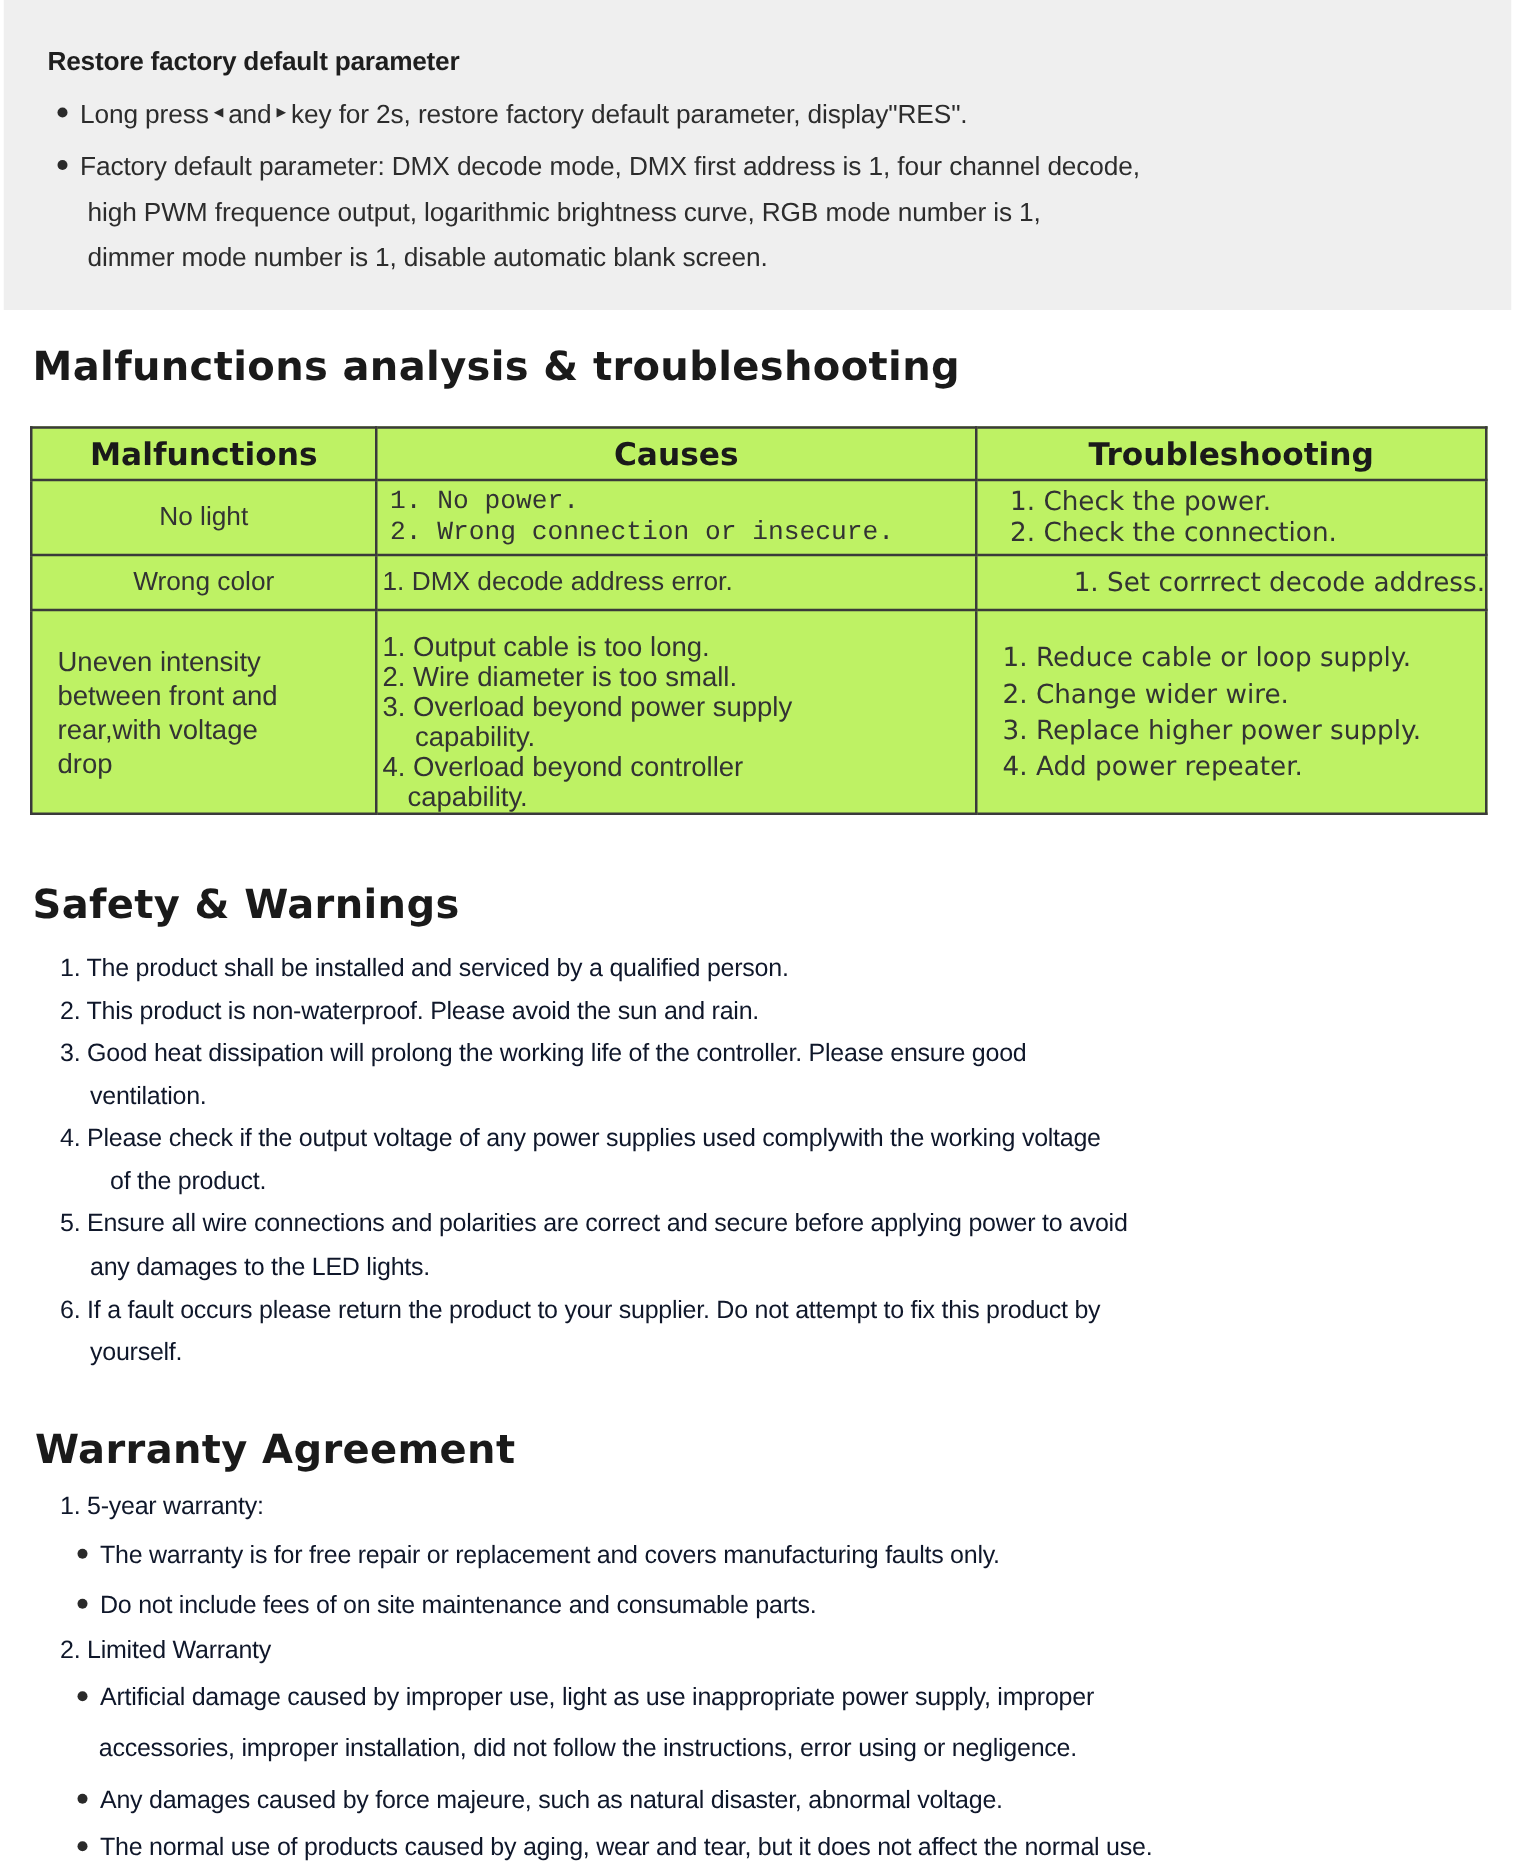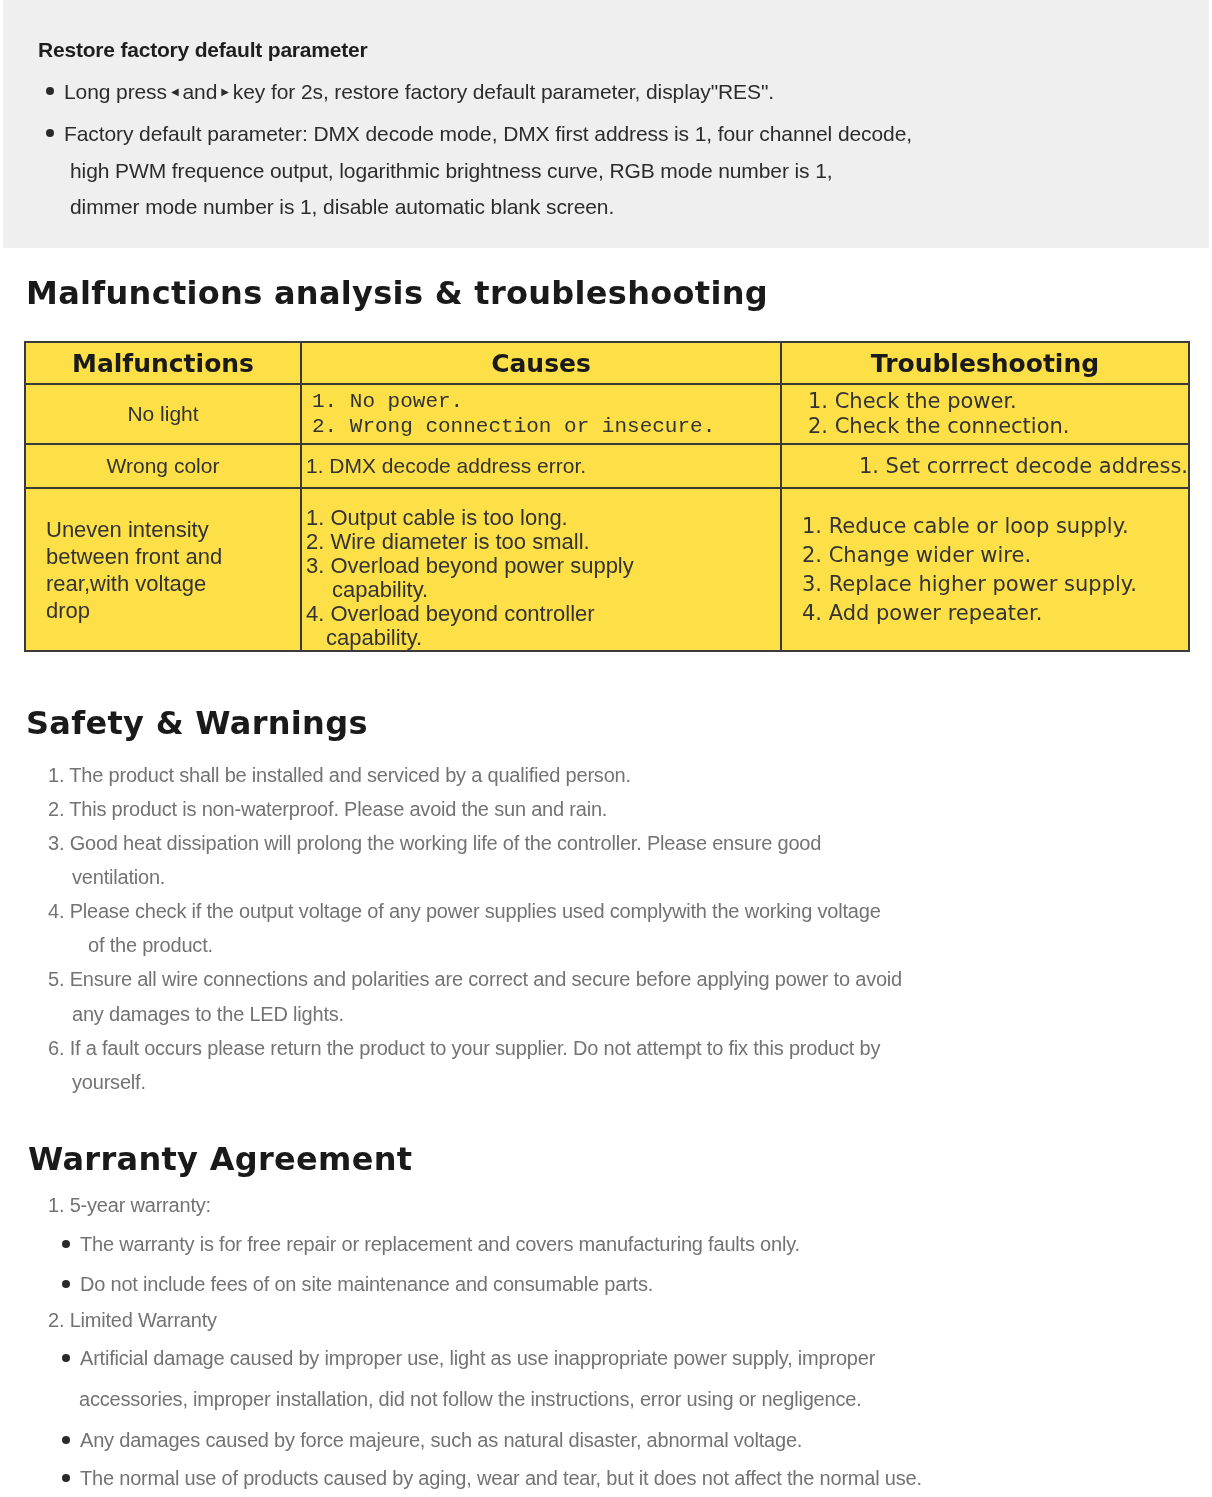--- a/index.html
+++ b/index.html
@@ -65,21 +65,21 @@
       color: #1a1a1a;
       letter-spacing: 0.3px;
       font-family: "DejaVu Sans", sans-serif;
     }
     table.mtable {
       position: absolute;
       left: 24px;
       top: 341px;
       width: 1166px;
       border-collapse: collapse;
-      background: #fde047;
+      background: #bef264;
       font-family: "DejaVu Sans", sans-serif;
     }
     table.mtable td, table.mtable th {
       border: 2.5px solid #3a3a3a;
       vertical-align: middle;
       padding: 0;
     }
     table.mtable th {
       font-size: 25px;
       font-weight: bold;
@@ -102,21 +102,21 @@
       font-size: 21px;
       color: #333;
     }
     .center { text-align: center; }
     .cell-lines div { line-height: 25px; }
     .ind { padding-left: 26px; }
     .ind2 { padding-left: 20px; }
     .safety-line, .warranty-line {
       position: absolute;
       font-size: 20px;
-      color: #737373;
+      color: #0f172a;
       white-space: nowrap;
       letter-spacing: -0.2px;
     }
   </style>
 </head>
 <body>
 
 <div class="restore-box">
 </div>
 <div class="restore-title">Restore factory default parameter</div>

